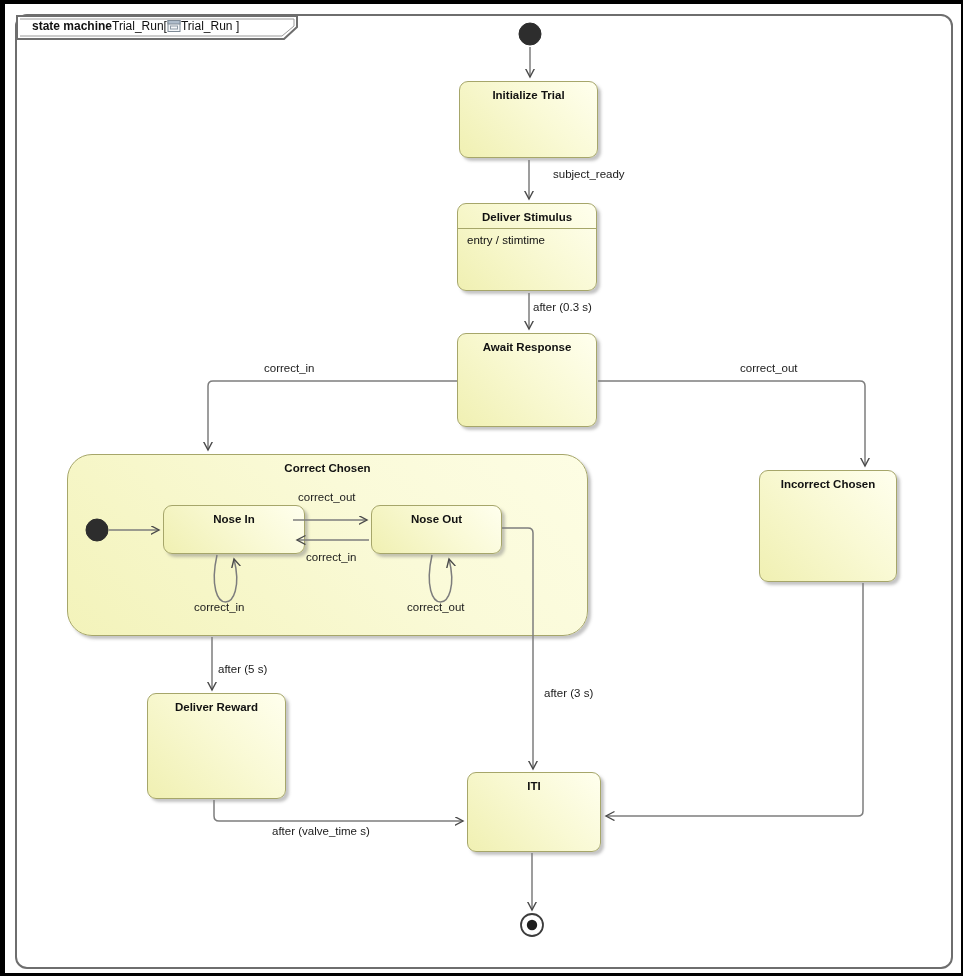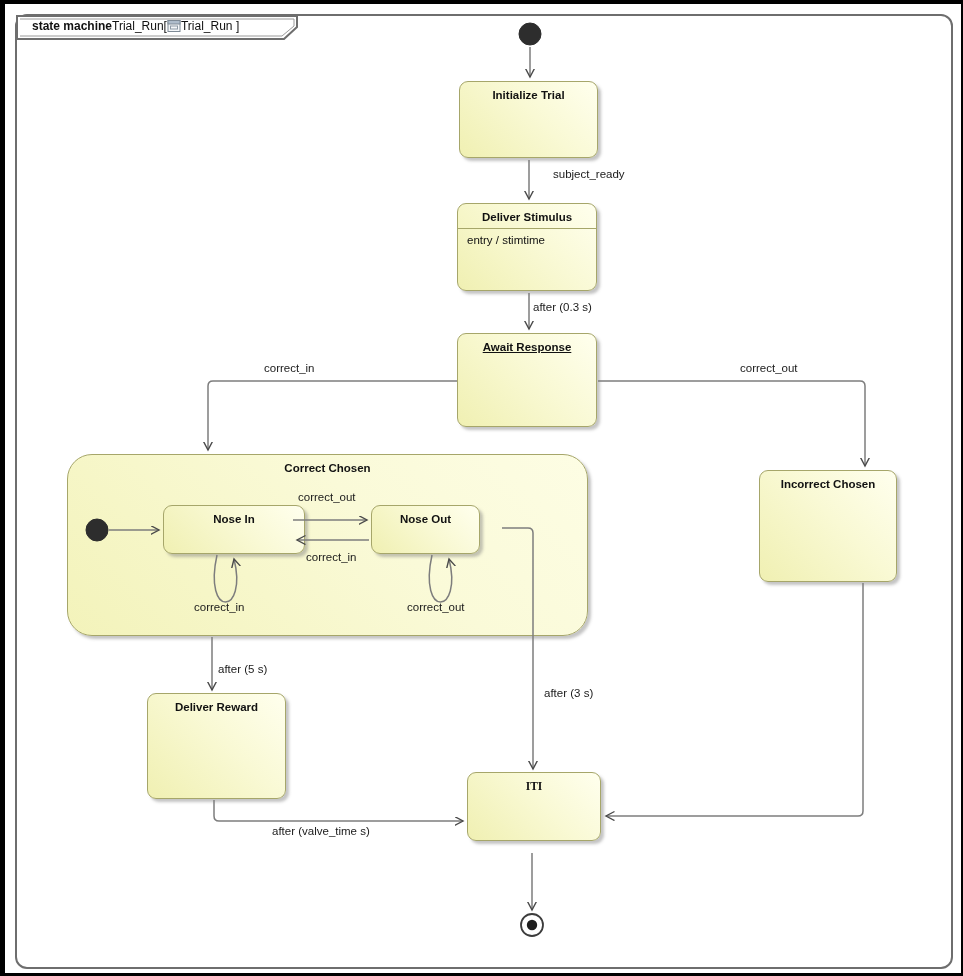--- a/index.html
+++ b/index.html
@@ -55,41 +55,41 @@
     <div class="state" style="left:452px;top:199px;width:140px;height:88px;">
       <div class="title">Deliver Stimulus</div>
       <div class="sep"></div>
       <div class="entry">entry / stimtime</div>
     </div>
 
     <div class="state" style="left:454px;top:77px;width:139px;height:77px;">
       <div class="title">Initialize Trial</div>
     </div>
 
-    <div class="state" style="left:452px;top:329px;width:140px;height:94px;text-decoration:underline;">
+    <div class="state" style="left:452px;top:329px;width:140px;height:94px;">
       <div class="title">Await Response</div>
     </div>
 
     <div class="state" style="left:158px;top:501px;width:142px;height:49px;">
       <div class="title">Nose In</div>
     </div>
 
-    <div class="state" style="left:366px;top:501px;width:109px;height:49px;">
+    <div class="state" style="left:366px;top:501px;width:131px;height:49px;">
       <div class="title">Nose Out</div>
     </div>
 
     <div class="state" style="left:754px;top:466px;width:138px;height:112px;">
       <div class="title">Incorrect Chosen</div>
     </div>
 
     <div class="state" style="left:142px;top:689px;width:139px;height:106px;">
       <div class="title">Deliver Reward</div>
     </div>
 
-    <div class="state" style="left:462px;top:768px;width:134px;height:69px;font-family:Liberation Serif, serif;">
+    <div class="state" style="left:462px;top:768px;width:134px;height:80px;">
       <div class="title">ITI</div>
     </div>
 
     <svg id="wires" width="963" height="976" viewBox="0 0 963 976">
       <defs>
         <marker id="arr" markerWidth="12" markerHeight="12" refX="8.5" refY="4.5" orient="auto" markerUnits="userSpaceOnUse">
           <path d="M0,0 L8.5,4.5 L0,9" fill="none" stroke="#4a4a4a" stroke-width="1.4"></path>
         </marker>
       </defs>
       <g fill="none" stroke="#7d7d7d" stroke-width="1.5">

